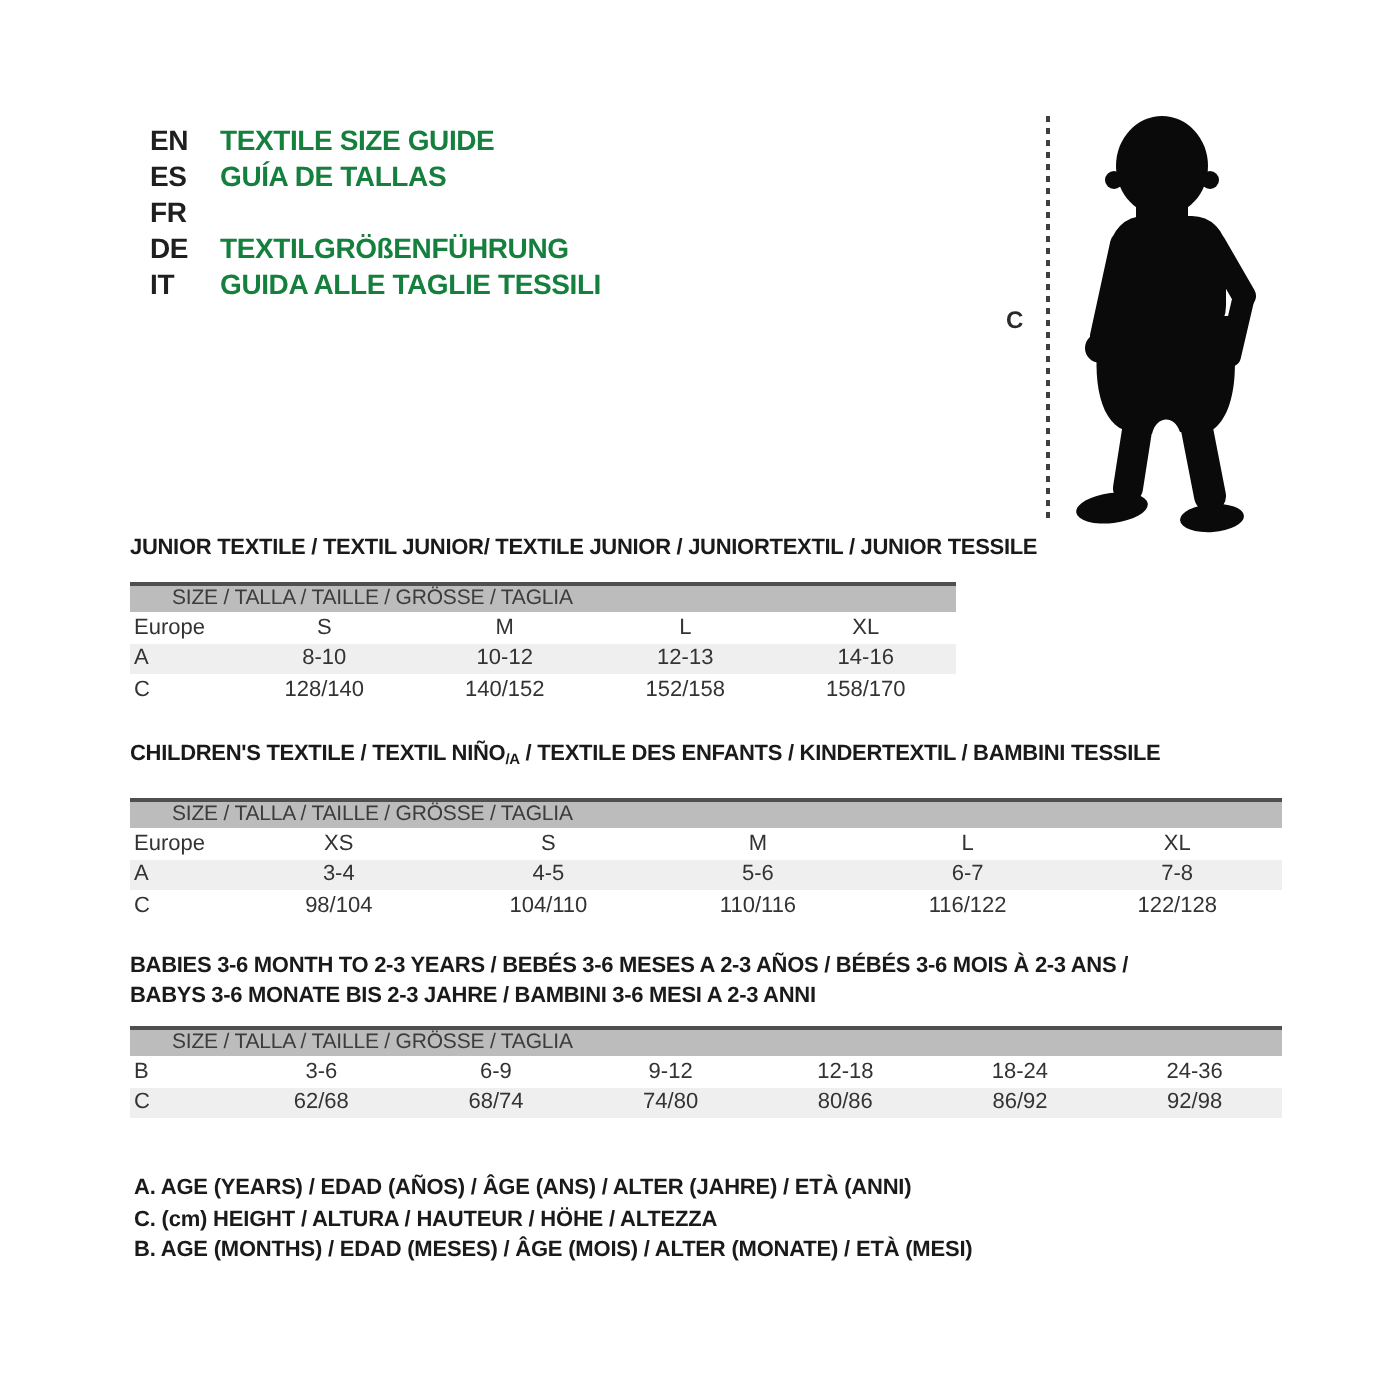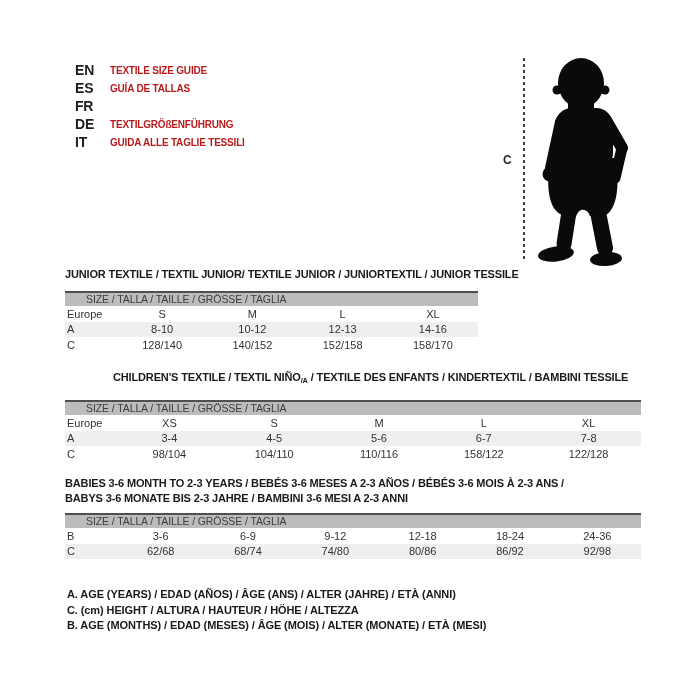--- a/index.html
+++ b/index.html
@@ -3,37 +3,37 @@
 <meta charset="utf-8">
 <style>
   html, body { margin:0; padding:0; background:#ffffff; }
   body { width:700px; height:700px; font-family:"Liberation Sans", sans-serif; }
   .page { position:relative; width:700px; height:700px; background:#ffffff; overflow:hidden; }
 
   
   .langs { position:absolute; left:75px; top:61px; }
   .lang-row { display:flex; height:18px; align-items:center; }
   .lang-code { width:35px; font-weight:700; font-size:14px; letter-spacing:-0.2px; color:#1f1f1f; }
-  .lang-label { font-weight:700; font-size:10px; letter-spacing:-0.2px; color:#b91c1c; white-space:nowrap; }
+  .lang-label { font-weight:700; font-size:14px; letter-spacing:-0.2px; color:#15803d; white-space:nowrap; }
 
   
   .figure { position:absolute; left:495px; top:48px; width:160px; height:225px; }
   .dash-line { position:absolute; left:27px; top:10px; }
   .height-label { position:absolute; left:8px; top:105px; font-weight:700; font-size:12px; color:#2a2a2a; }
   .baby-svg { position:absolute; left:33px; top:4px; }
 
   
   .tbl { position:absolute; left:65px; }
   .tbl-title { font-weight:700; font-size:11px; letter-spacing:-0.15px; color:#1a1a1a; line-height:15px; white-space:nowrap; }
   .tbl-title .sub { font-size:7.5px; vertical-align:-2px; }
   .t1 { top:267px; width:413px; }
   .t2 { top:370px; width:576px; }
   .t3 { top:476px; width:576px; }
   .t1 .tbl-title { margin-bottom:9px; }
-  .t2 .tbl-title { margin-bottom:12px;margin-left:48px; }
+  .t2 .tbl-title { margin-bottom:12px; }
   .t3 .tbl-title-block { margin-bottom:7px; }
   .size-bar { background:#bcbcbc; border-top:2px solid #4f4f4f; height:13px; line-height:13px;
               font-size:10.5px; color:#3c3c3c; padding-left:21px; letter-spacing:-0.1px; }
   table { width:100%; border-collapse:collapse; table-layout:fixed; font-size:11px; color:#333333; }
   td { height:15.5px; text-align:center; padding:0; font-weight:400; white-space:nowrap; }
   td.lbl { width:50px; text-align:left; padding-left:2px; }
   tbody tr:nth-child(2) td { background:#efefef; }
 
   
   .footnotes { position:absolute; left:67px; top:587px; }
@@ -150,21 +150,21 @@
             <td>4-5</td>
             <td>5-6</td>
             <td>6-7</td>
             <td>7-8</td>
           </tr>
           <tr>
             <td class="lbl">C</td>
             <td>98/104</td>
             <td>104/110</td>
             <td>110/116</td>
-            <td>158/122</td>
+            <td>116/122</td>
             <td>122/128</td>
           </tr>
         </tbody>
     </table>
   </div>
 
   <div class="tbl t3">
     <div class="tbl-title-block">
       <div class="tbl-title">BABIES 3-6 MONTH TO 2-3 YEARS / BEBÉS 3-6 MESES A 2-3 AÑOS / BÉBÉS 3-6 MOIS À 2-3 ANS /</div>
       <div class="tbl-title">BABYS 3-6 MONATE BIS 2-3 JAHRE / BAMBINI 3-6 MESI A 2-3 ANNI</div>

